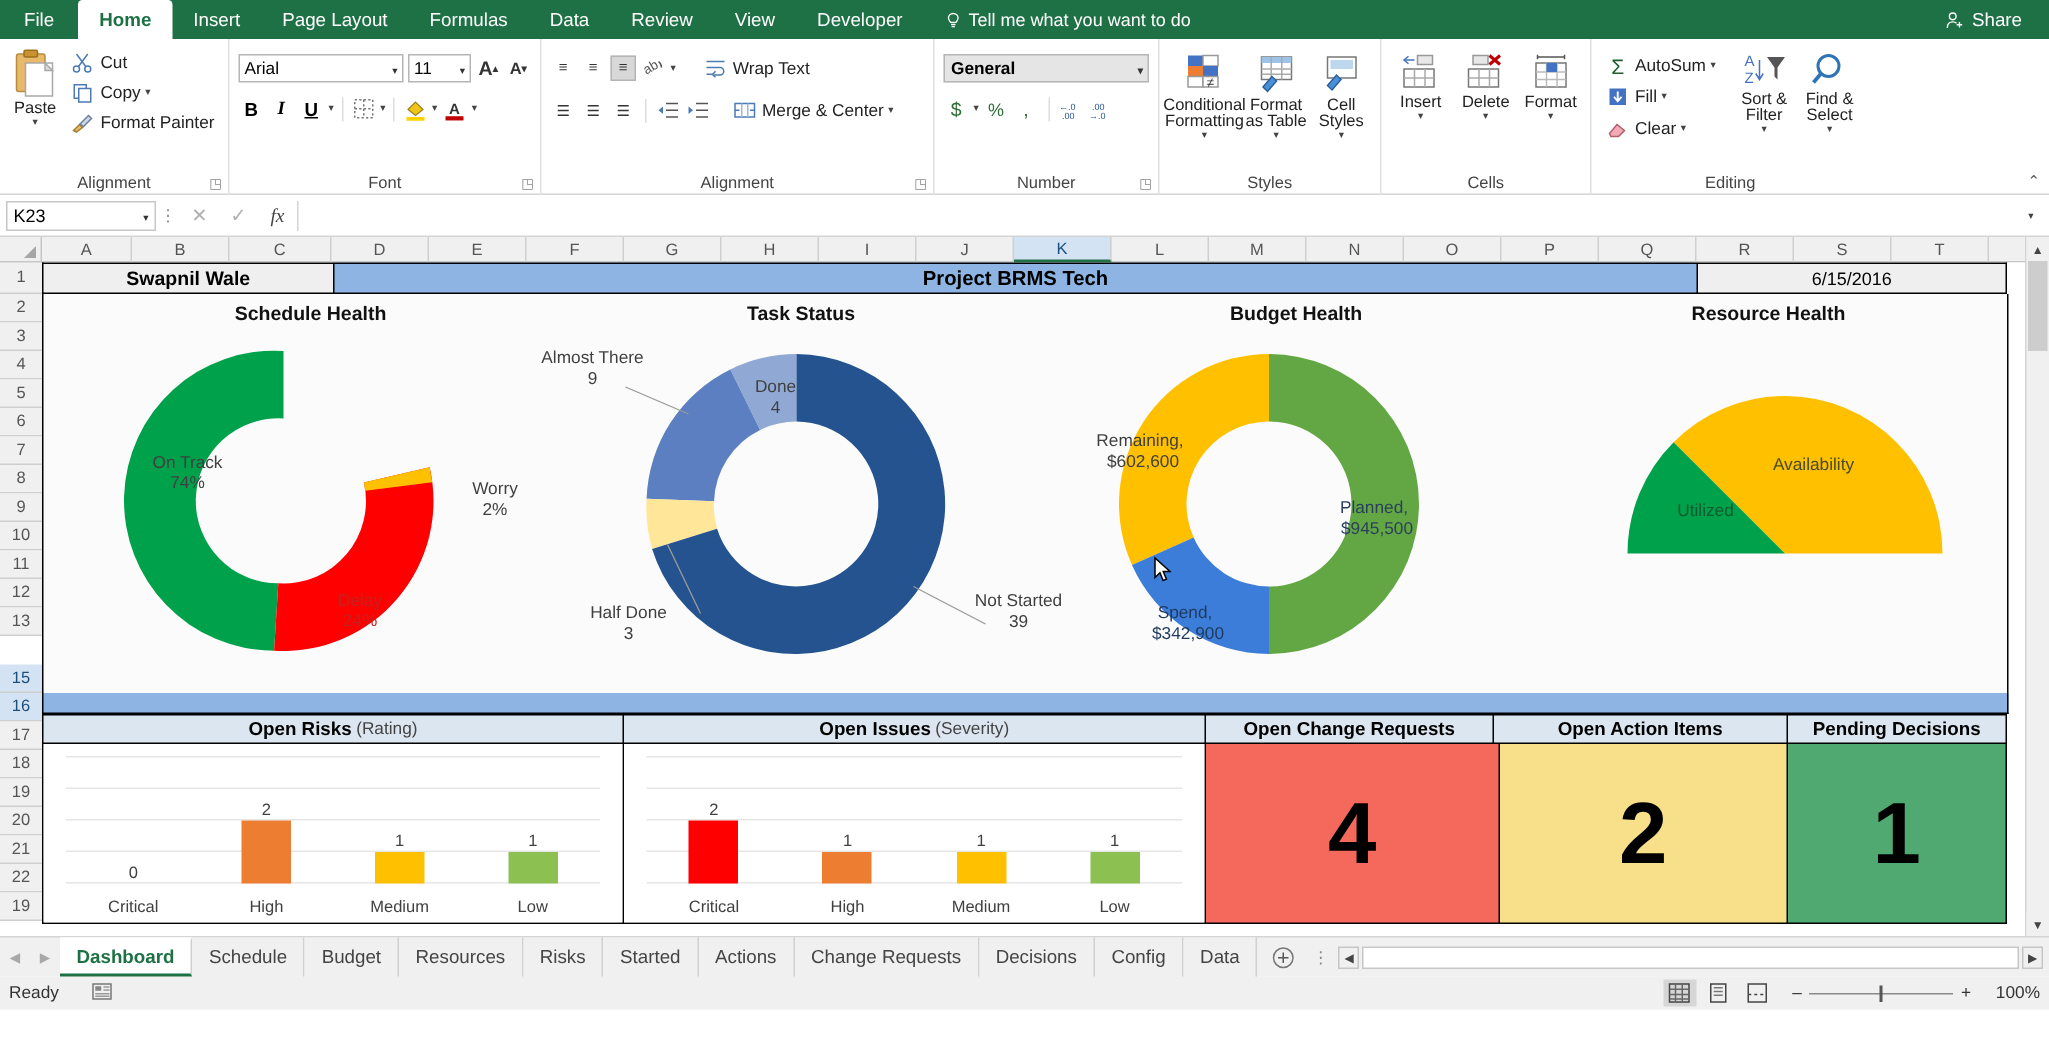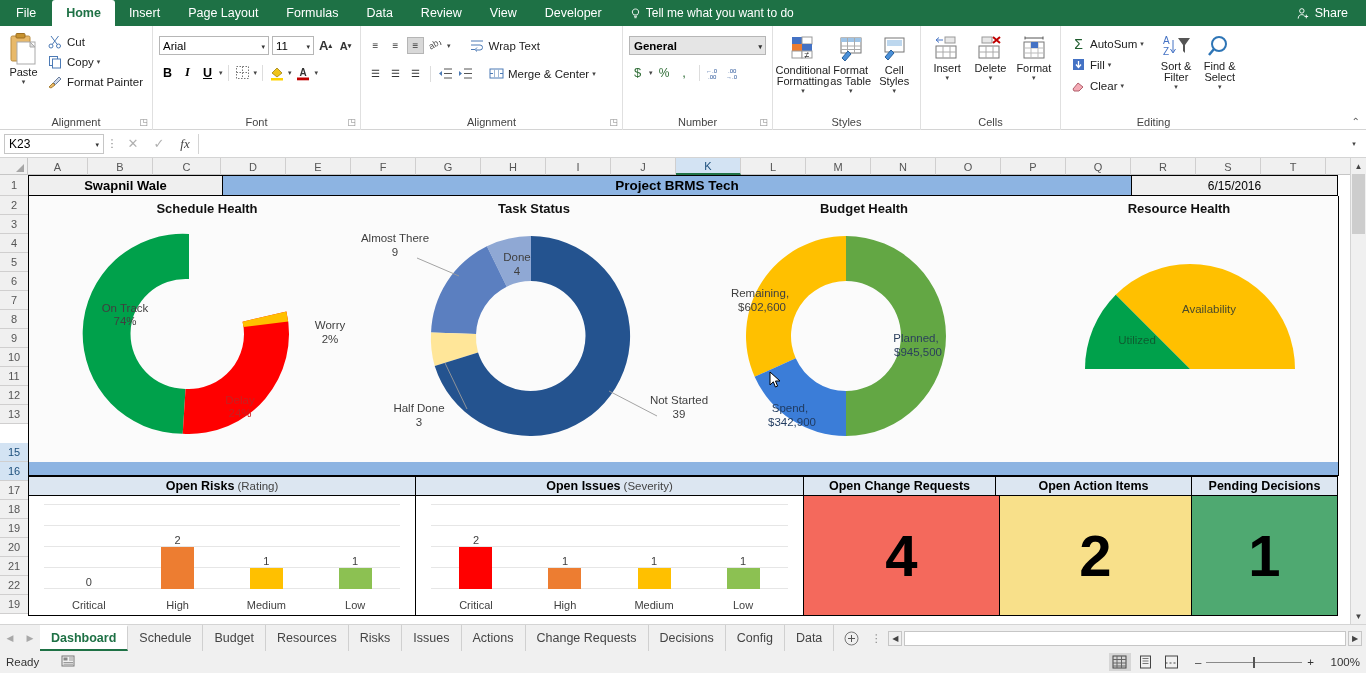--- a/index.html
+++ b/index.html
@@ -749,21 +749,21 @@
 
 <div class="tabbar">
   <div class="navarr">◀</div>
   <div class="navarr">▶</div>
   <div id="sheettabs" style="display:flex;">
       <div class="stab active">Dashboard</div>
       <div class="stab">Schedule</div>
       <div class="stab">Budget</div>
       <div class="stab">Resources</div>
       <div class="stab">Risks</div>
-      <div class="stab">Issues</div>
+      <div class="stab">Started</div>
       <div class="stab">Actions</div>
       <div class="stab">Change Requests</div>
       <div class="stab">Decisions</div>
       <div class="stab">Config</div>
       <div class="stab">Data</div>
     </div>
   <div class="addsheet">
     <svg width="15" height="15" viewBox="0 0 15 15">
         <circle cx="7.5" cy="7.5" r="6.5" fill="none" stroke="#777"></circle>
         <path d="M7.5 4 V11 M4 7.5 H11" stroke="#555"></path>

